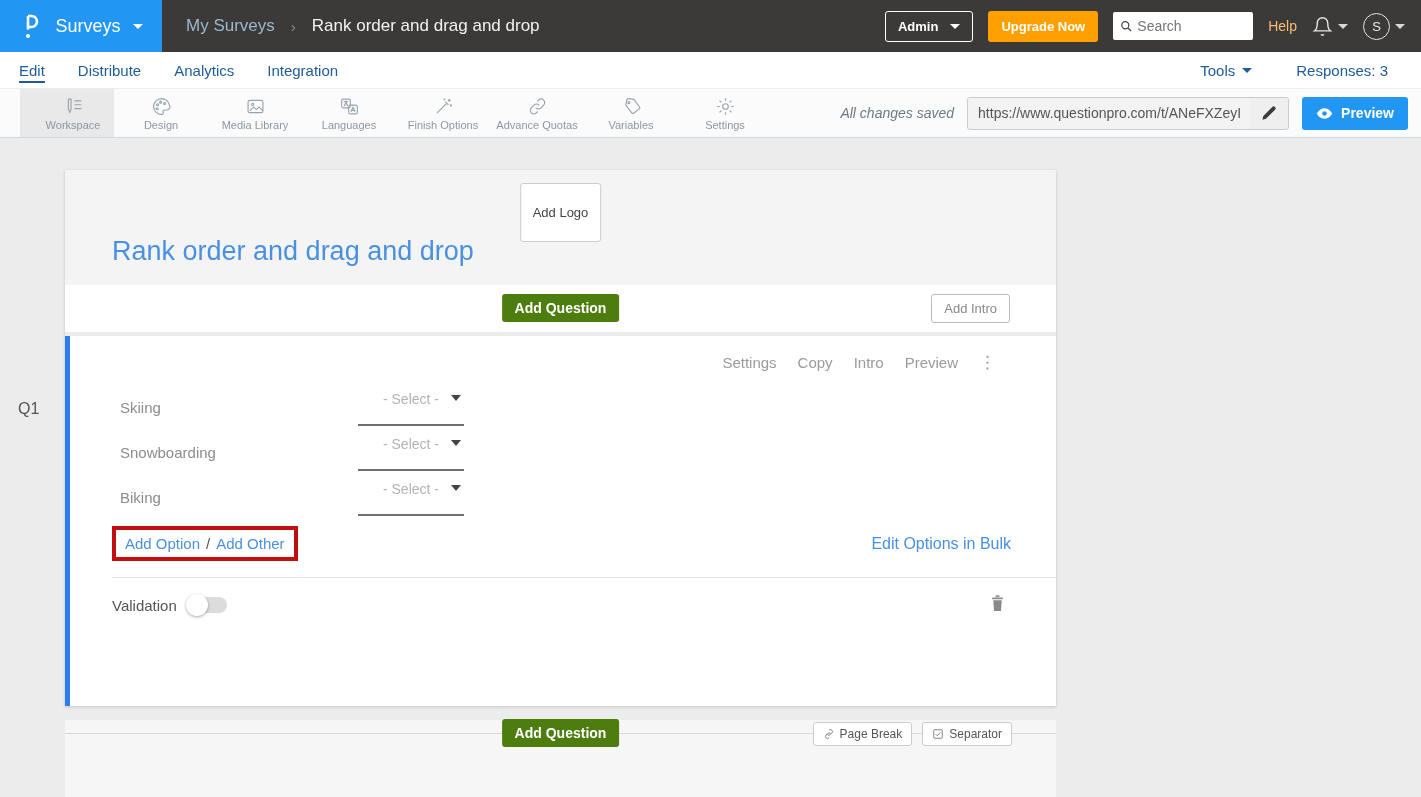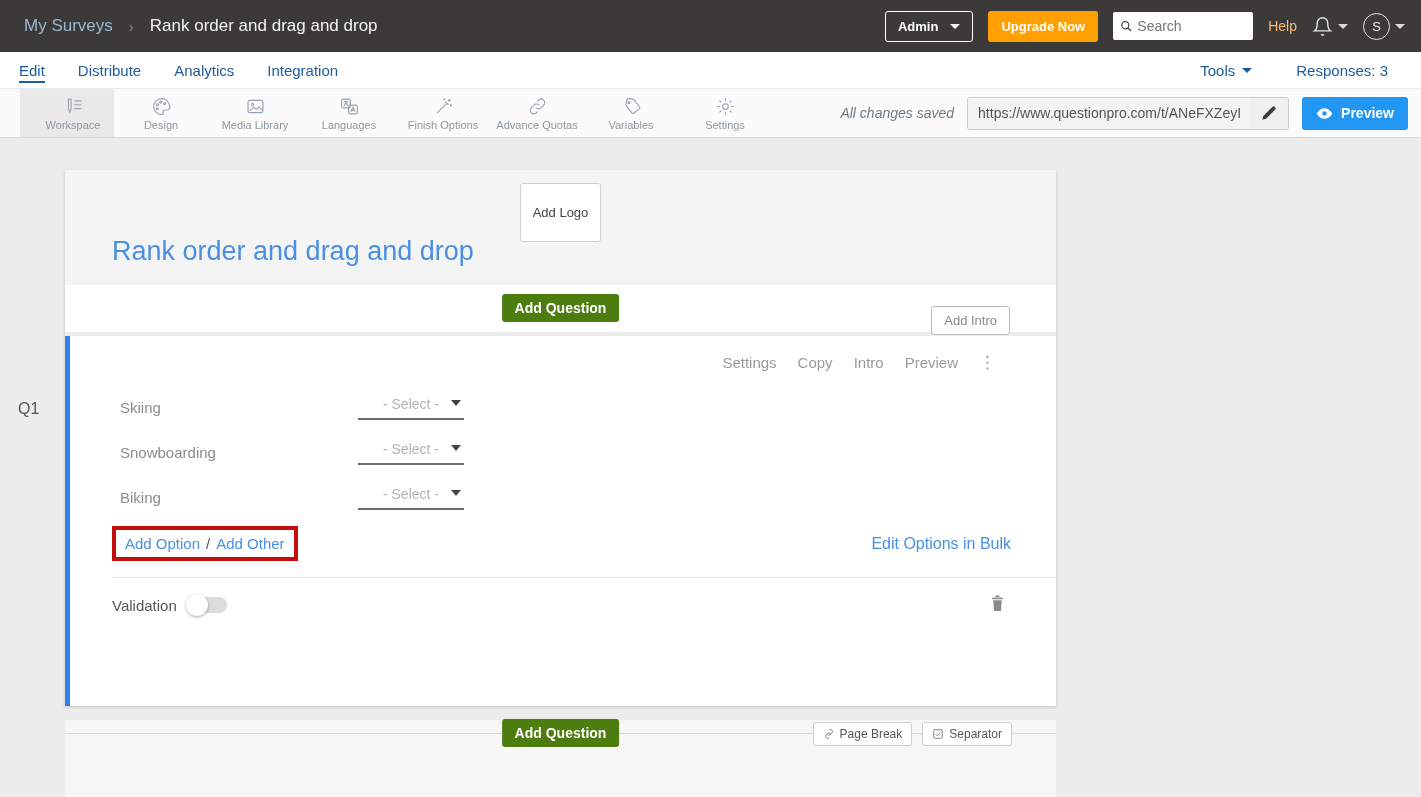--- a/index.html
+++ b/index.html
@@ -47,32 +47,32 @@
   
   .main { position:relative; height:659px; background:#ececec; }
   .qlabel { position:absolute; left:18px; top:262px; color:#555; font-size:16px; }
   .card { position:absolute; left:65px; top:32px; width:991px; box-shadow:0 1px 3px rgba(0,0,0,.18); background:#fff; }
   .card-top { background:#f4f4f4; height:115px; position:relative; }
   .add-logo { position:absolute; top:13px; left:50%; transform:translateX(-50%); background:#fff; border:1px solid #ccc; border-radius:3px; padding:21px 12px; font-size:13px; color:#444; cursor:pointer; }
   .survey-title { position:absolute; left:47px; top:66px; font-size:27px; color:#4a90e2; font-weight:normal; }
   .intro-row { background:#fff; height:47px; position:relative; }
   .btn-blue { background:#4d7c0f; color:#fff; font-weight:bold; font-size:14px; border-radius:3px; padding:6px 13px; border:none; cursor:pointer; }
   .intro-row .btn-blue { position:absolute; left:50%; transform:translateX(-50%); top:9px; }
-  .add-intro { position:absolute; right:46px; top:21px; background:#fff; border:1px solid #bbb; border-radius:3px; padding:6px 12px; font-size:13px; color:#888; cursor:pointer; }
+  .add-intro { position:absolute; right:46px; top:9px; background:#fff; border:1px solid #bbb; border-radius:3px; padding:6px 12px; font-size:13px; color:#888; cursor:pointer; }
   .card-gap { height:4px; background:#ececec; }
 
   .question-block { background:#fff; border-left:5px solid #2d7ff0; min-height:370px; padding-bottom:2px; }
   .q-actions { display:flex; justify-content:flex-end; gap:21px; padding:16px 60px 0 0; color:#9b9b9b; font-size:15px; align-items:center; }
   .q-actions span { cursor:pointer; }
   .kebab { font-size:17px; color:#9b9b9b; }
   .q-text { margin:22px 45px 0 42px; padding-bottom:16px; border-bottom:1px solid #e3e3e3; font-size:18px; color:#3c3c3c; }
   .q-options { margin:12px 45px 0 50px; }
   .opt-row { display:flex; align-items:center; height:45px; }
   .opt-label { width:238px; color:#8c8c8c; font-size:15px; }
-  .opt-select { width:106px; position:relative; border-bottom:2px solid #6e6e6e; padding-bottom:5px; text-align:center; cursor:pointer; }
+  .opt-select { width:106px; position:relative; border-bottom:2px solid #6e6e6e; padding-bottom:16px; text-align:center; cursor:pointer; }
   .opt-select .ph { color:#b3b3b3; font-size:14px; }
   .sel-caret { position:absolute; right:3px; top:5px; width:0; height:0; border-left:5px solid transparent; border-right:5px solid transparent; border-top:6px solid #444; }
   .add-row { display:flex; justify-content:space-between; align-items:center; margin:6px 45px 0 42px; }
   .red-box { border:4px solid #c40e0e; padding:5px 9px; display:flex; gap:6px; font-size:15px; align-items:center; }
   .link { color:#4a90e2; cursor:pointer; }
   .slash { color:#555; }
   .validation-row { margin:16px 0 0 42px; border-top:1px solid #e3e3e3; padding:16px 50px 18px 0; display:flex; align-items:center; }
   .validation-label { color:#555; font-size:15px; }
   .toggle { width:40px; height:16px; background:#dcdcdc; border-radius:8px; margin-left:10px; position:relative; cursor:pointer; }
   .knob { width:22px; height:22px; border-radius:50%; background:#fff; box-shadow:0 1px 3px rgba(0,0,0,.35); position:absolute; left:-1px; top:-3px; }
@@ -83,20 +83,29 @@
   .bottom-line { position:absolute; top:14px; left:0; right:0; height:1px; background:#d8d8d8; }
   .bottom-row .btn-blue { position:absolute; left:50%; transform:translateX(-50%); top:0; }
   .bottom-btns { position:absolute; right:44px; top:3px; display:flex; gap:10px; }
   .small-btn { background:#fff; border:1px solid #ccc; border-radius:3px; padding:4px 9px; font-size:12px; color:#555; display:flex; align-items:center; gap:5px; cursor:pointer; }
   .small-btn svg { stroke:#555; fill:none; stroke-width:1.4; width:12px; height:12px; }
 </style>
 </head>
 <body>
 
 <div class="header">
+  <div class="logo-block">
+    <svg width="24" height="27" viewBox="0 0 24 27">
+      <path d="M9 3h3.5a5.5 5.5 0 1 1 0 11H9" stroke="#fff" stroke-width="2.6" fill="none"></path>
+      <path d="M9 3v13.5" stroke="#fff" stroke-width="2.6" fill="none"></path>
+      <circle cx="9" cy="23" r="2" fill="#fff"></circle>
+    </svg>
+    <span class="product-name">Surveys</span>
+    <span class="caret" style="color:#fff"></span>
+  </div>
   <div class="breadcrumb">
     <span class="bc-parent">My Surveys</span>
     <span class="bc-sep">›</span>
     <span class="bc-current">Rank order and drag and drop</span>
   </div>
   <div class="header-right">
     <button class="admin-btn">
       <span>Admin</span>
       <span class="caret"></span>
     </button>

